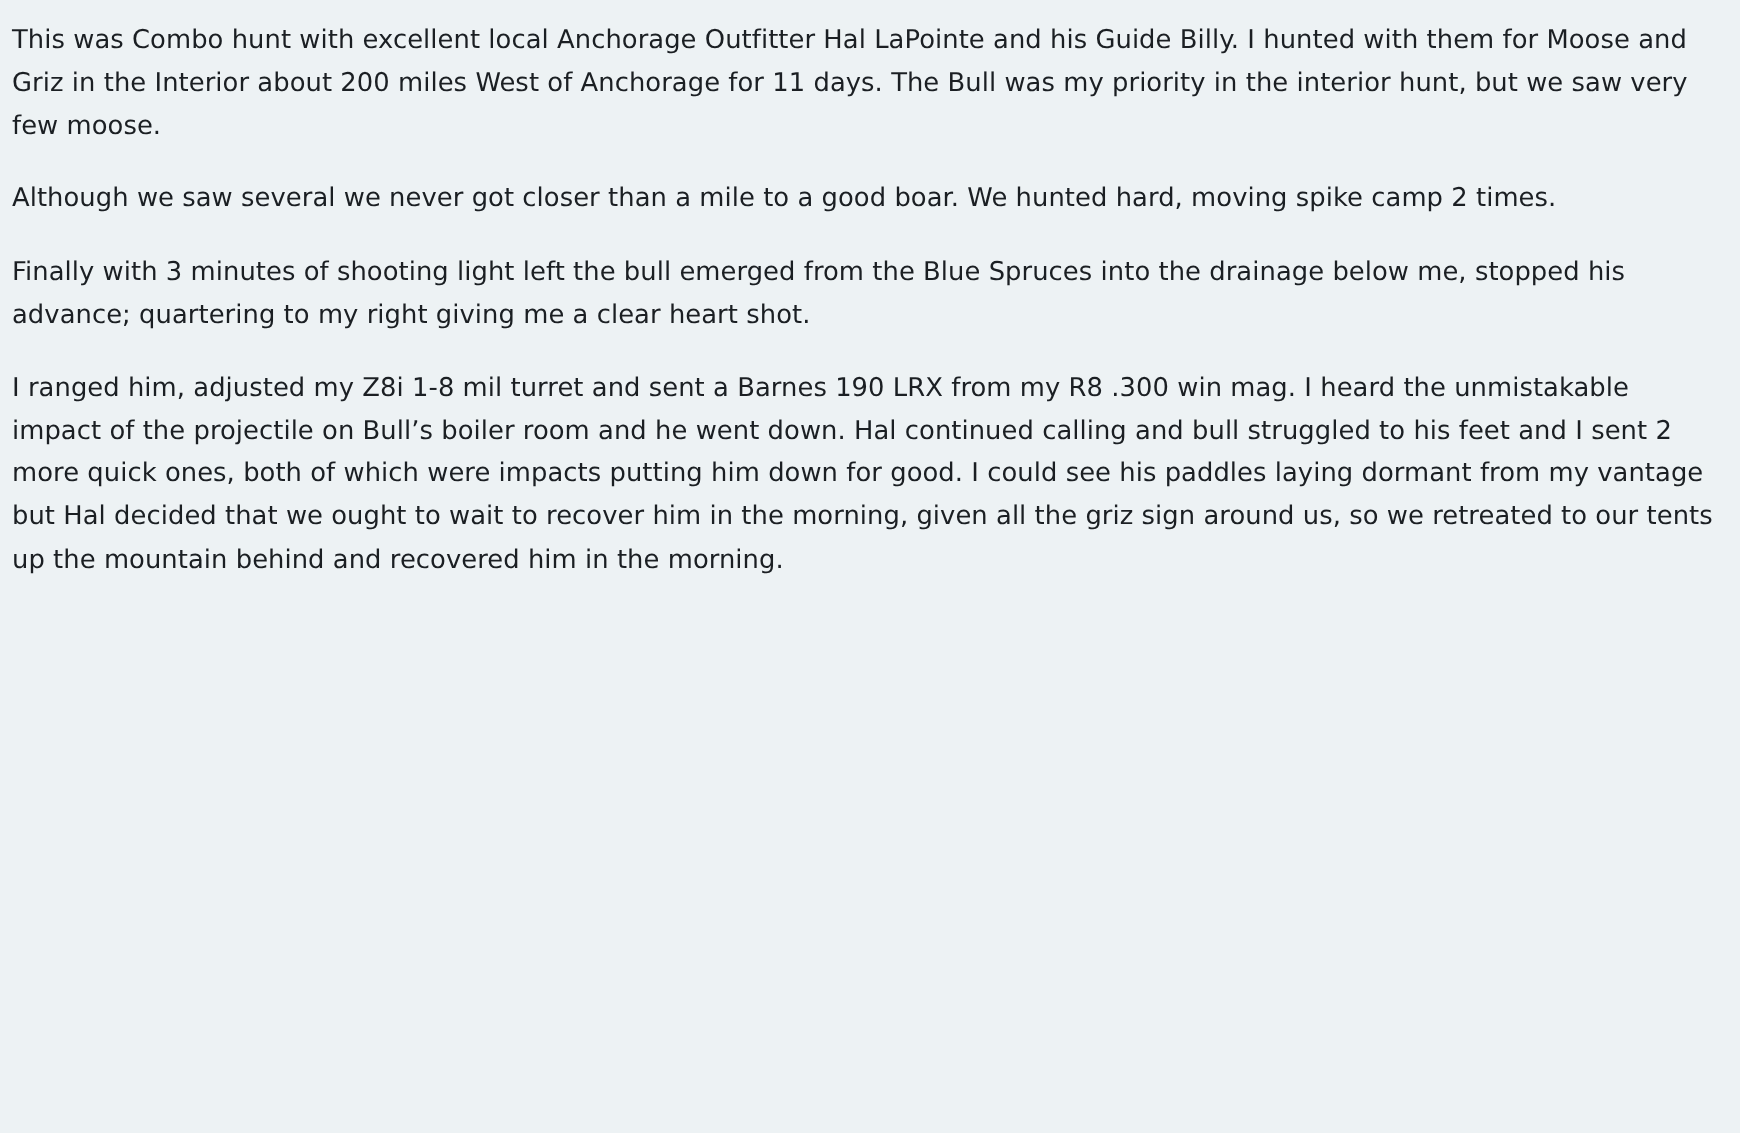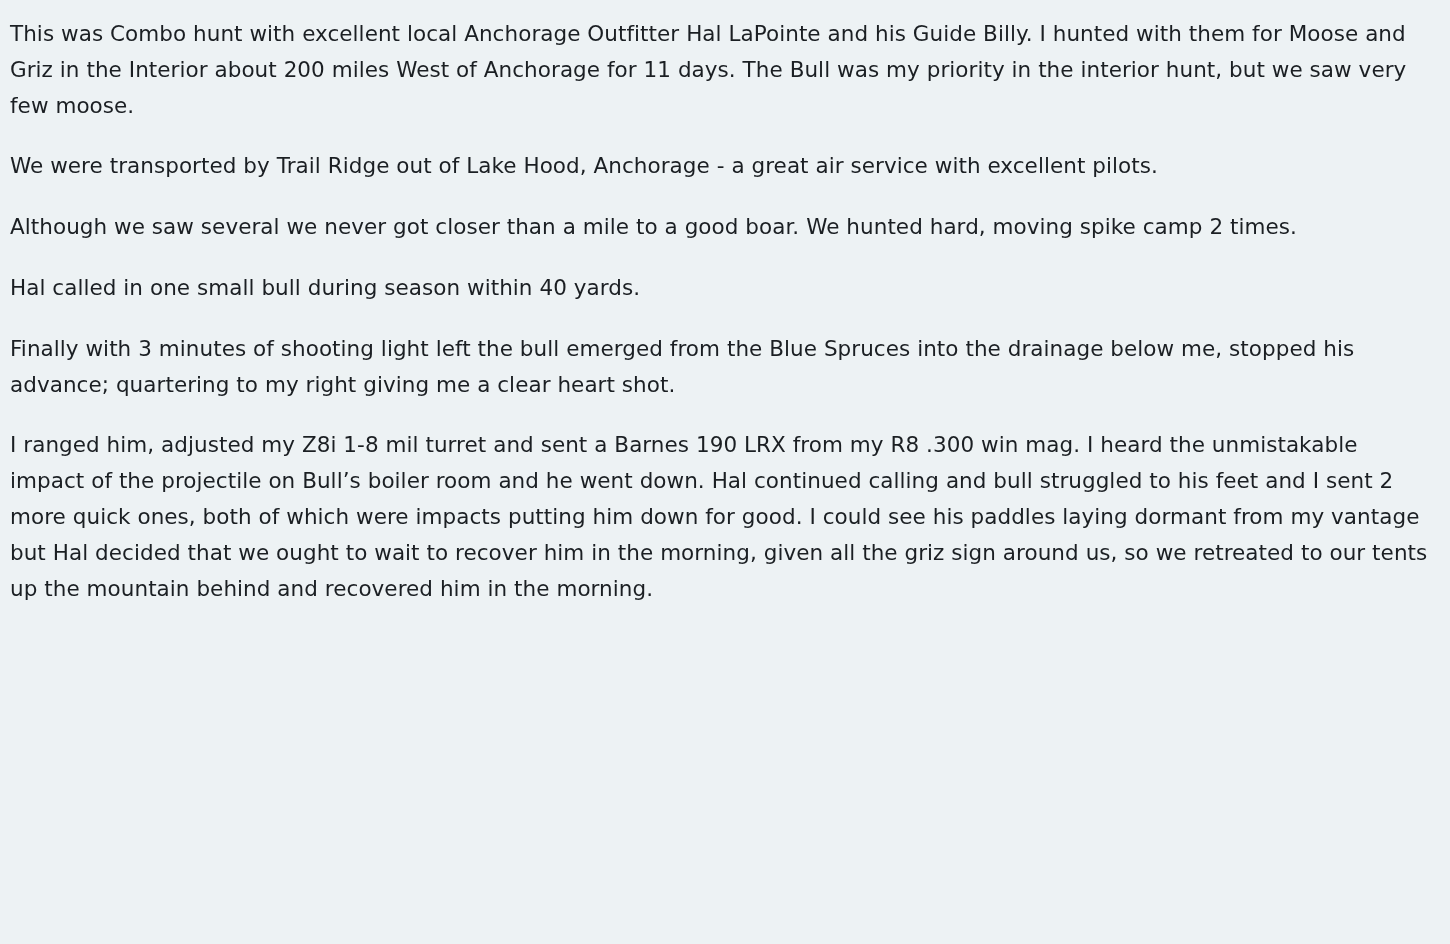--- a/index.html
+++ b/index.html
@@ -31,18 +31,16 @@
   }
   .paragraph:last-child {
     margin-bottom: 5px;
   }
 </style>
 </head>
 <body>
 
 <div class="document">
   <p class="paragraph">This was Combo hunt with excellent local Anchorage Outfitter Hal LaPointe and his Guide Billy. I hunted with them for Moose and Griz in the Interior about 200 miles West of Anchorage for 11 days. The Bull was my priority in the interior hunt, but we saw very few moose.</p>
-  <p class="paragraph">We were transported by Trail Ridge out of Lake Hood, Anchorage - a great air service with excellent pilots.</p>
   <p class="paragraph">Although we saw several we never got closer than a mile to a good boar. We hunted hard, moving spike camp 2 times.</p>
-  <p class="paragraph">Hal called in one small bull during season within 40 yards.</p>
   <p class="paragraph">Finally with 3 minutes of shooting light left the bull emerged from the Blue Spruces into the drainage below me, stopped his advance; quartering to my right giving me a clear heart shot.</p>
   <p class="paragraph">I ranged him, adjusted my Z8i 1-8 mil turret and sent a Barnes 190 LRX from my R8 .300 win mag. I heard the unmistakable impact of the projectile on Bull’s boiler room and he went down. Hal continued calling and bull struggled to his feet and I sent 2 more quick ones, both of which were impacts putting him down for good. I could see his paddles laying dormant from my vantage but Hal decided that we ought to wait to recover him in the morning, given all the griz sign around us, so we retreated to our tents up the mountain behind and recovered him in the morning.</p>
 </div>
 
 </body></html>

